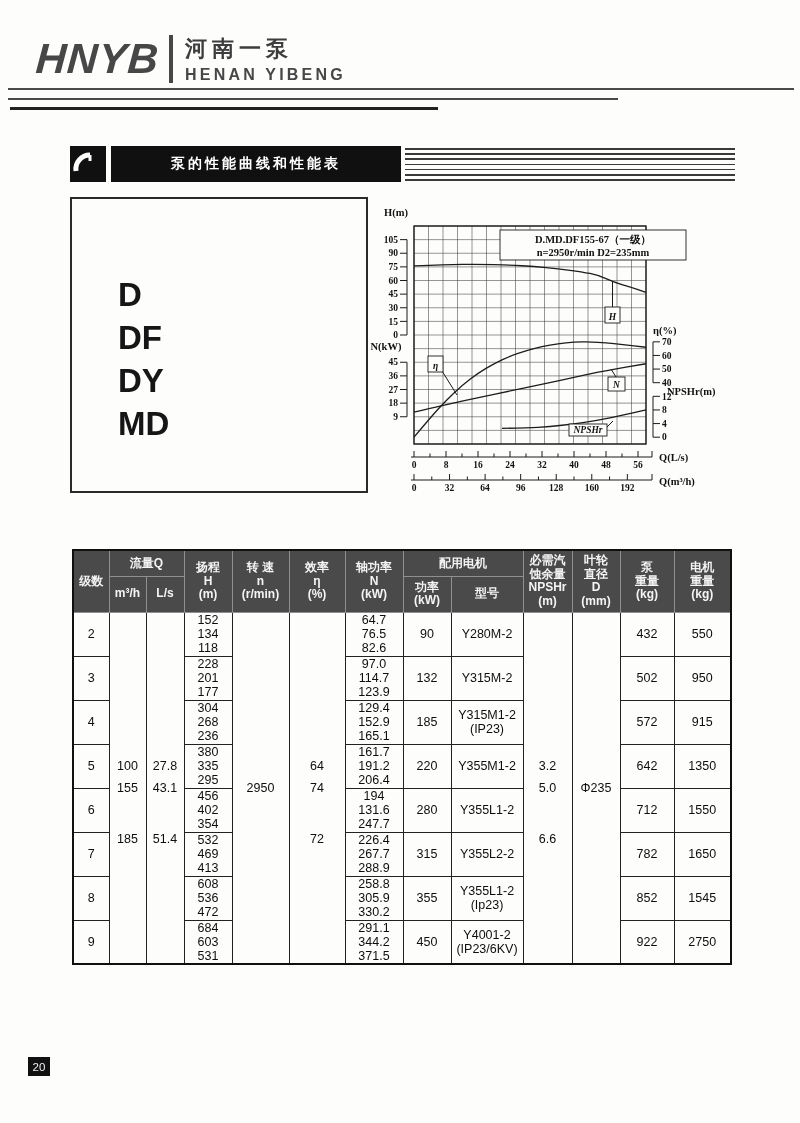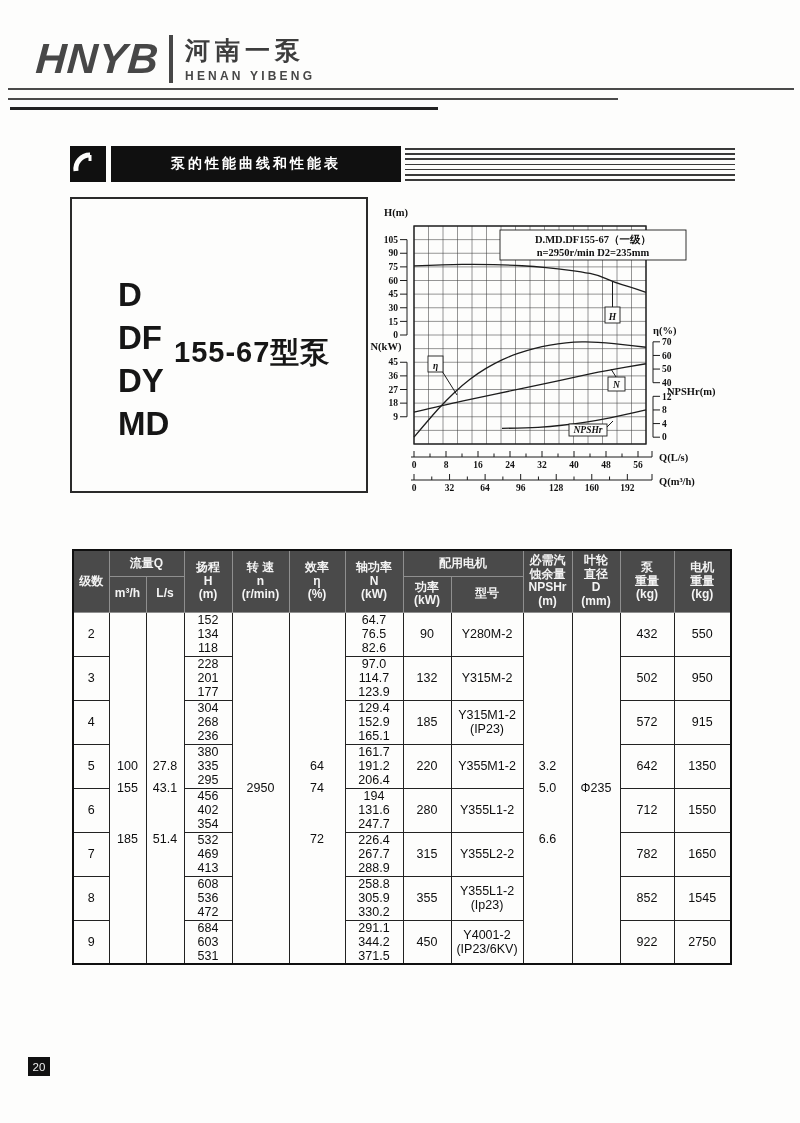--- a/index.html
+++ b/index.html
@@ -4,22 +4,22 @@
 <style>
   html,body{margin:0;padding:0;background:#e8e8e8;}
   .page{position:relative;width:800px;height:1123px;background:#fdfdfc;margin:0 auto;
         font-family:"Liberation Sans",sans-serif;overflow:hidden;color:#111;}
 
   
   .brand{position:absolute;left:36px;top:34px;display:flex;align-items:center;}
   .brand-abbr{font-style:italic;font-weight:800;font-size:42px;letter-spacing:1px;color:#474747;
               font-family:"Liberation Sans",sans-serif;transform:skewX(-4deg);}
   .brand-divider{width:4px;height:48px;background:#474747;margin:0 12px 0 10px;}
-  .brand-cn{font-size:25px;font-weight:bold;letter-spacing:5px;color:#3d3d3d;}
-  .brand-en{font-size:12px;font-weight:bold;letter-spacing:3.2px;color:#474747;margin-top:2px;}
+  .brand-cn{font-size:22px;font-weight:bold;letter-spacing:5px;color:#3d3d3d;}
+  .brand-en{font-size:16px;font-weight:bold;letter-spacing:3.2px;color:#474747;margin-top:2px;}
 
   .rule{position:absolute;left:8px;background:#4a4a4a;}
   .r1{top:88px;width:786px;height:2px;}
   .r2{top:98px;width:610px;height:2px;}
   .r3{top:107px;width:428px;height:3px;background:#222;left:10px;}
 
   
   .section-icon{position:absolute;left:70px;top:146px;width:36px;height:36px;}
   .section-title{position:absolute;left:111px;top:146px;width:290px;height:36px;background:#101010;
                  color:#fff;font-size:14px;font-weight:bold;letter-spacing:3px;
@@ -89,21 +89,20 @@
   <div class="section-title">泵的性能曲线和性能表</div>
   <div class="section-stripes"></div>
 
   <div class="model-box">
     <div class="model-letters">
       <div>D</div>
       <div>DF</div>
       <div>DY</div>
       <div>MD</div>
     </div>
-    <div class="model-name">155-67型泵</div>
   </div>
 
   <div class="chart-wrap">
     <svg id="chart" width="380" height="300" viewBox="0 0 380 300">
       <g id="g-grid">
           <line x1="52" y1="28" x2="52" y2="246" class="gl"></line>
           <line x1="52" y1="28" x2="284" y2="28" class="gl"></line>
           <line x1="66.5" y1="28" x2="66.5" y2="246" class="gl"></line>
           <line x1="52" y1="41.625" x2="284" y2="41.625" class="gl"></line>
           <line x1="81" y1="28" x2="81" y2="246" class="gl"></line>

